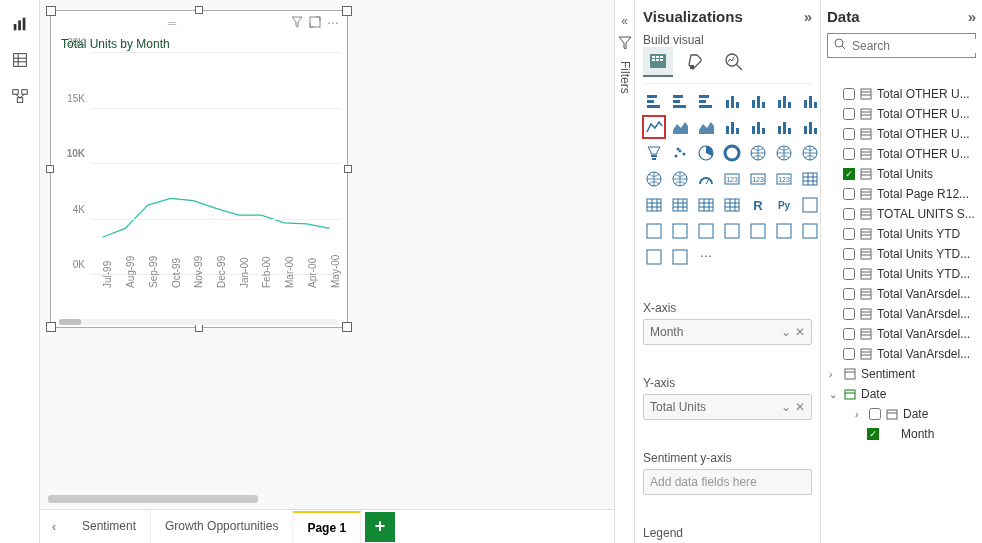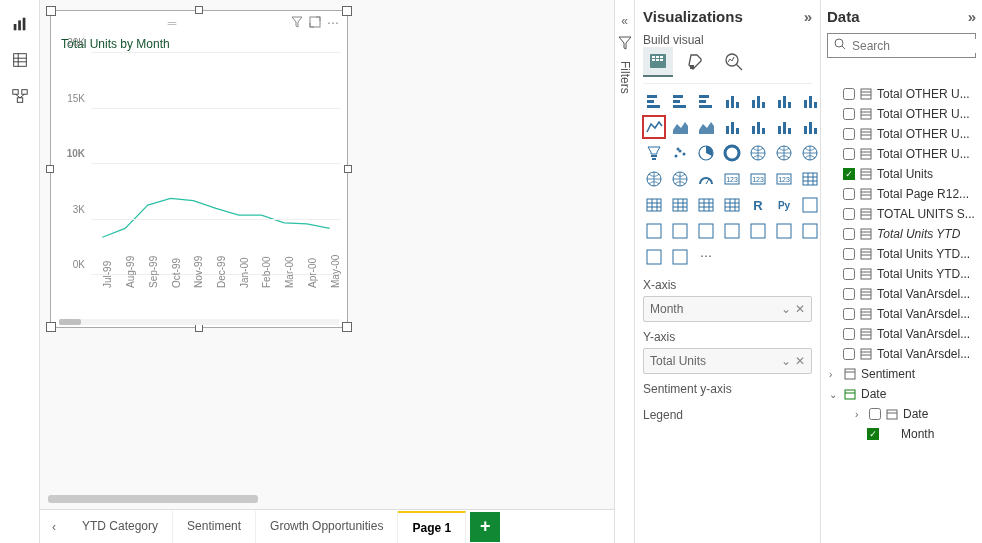--- a/index.html
+++ b/index.html
@@ -51,21 +51,21 @@
     .build-label { font-size: 12px; color: #555; }
     .build-icons { display: flex; gap: 8px; }
     .build-icon { width: 30px; height: 30px; display: flex; align-items: center; justify-content: center; cursor: pointer; }
     .build-icon.active { background: #e8eef0; border-bottom: 2px solid #5a7a7a; }
     
     .viz-grid { display: grid; grid-template-columns: repeat(7, 22px); gap: 4px; margin-bottom: 10px; }
     .viz-item { width: 22px; height: 22px; display: flex; align-items: center; justify-content: center; cursor: pointer; position: relative; color: #2e6d9e; }
     .viz-item.highlighted { outline: 2px solid #cc3333; outline-offset: -1px; }
     .viz-item svg { width: 18px; height: 18px; }
     
-    .field-section { margin-bottom: 8px; }
+    .field-section { margin-bottom: 8px; margin-top: 23px; }
     .field-label { font-size: 12px; color: #555; margin-bottom: 4px; }
     .field-well { border: 1px solid #ccc; border-radius: 2px; padding: 5px 6px; font-size: 12px; color: #666; display: flex; align-items: center; justify-content: space-between; background: #f7f7f7; }
     .field-well.empty { color: #999; font-style: normal; }
     .field-well .actions { display: flex; gap: 4px; color: #888; }
     
     .data-pane { width: 162px; border-left: 1px solid #e0e0e0; padding: 8px 6px 0 6px; display: flex; flex-direction: column; overflow: hidden; }
     .search-box { border: 1px solid #888; padding: 4px 6px; display: flex; align-items: center; gap: 6px; margin-bottom: 6px; }
     .search-box input { border: none; outline: none; flex: 1; font-size: 12px; }
     .data-fields { flex: 1; overflow-y: hidden; margin-top: 20px; }
     .data-field { display: flex; align-items: center; gap: 4px; padding: 3px 0 3px 16px; font-size: 12px; color: #333; cursor: pointer; white-space: nowrap; overflow: hidden; text-overflow: ellipsis; }
@@ -131,21 +131,21 @@
                 <rect x="1" y="1" width="10" height="10" fill="none" stroke="#888"></rect>
                 <path d="M7 1l4 0 0 4M1 7l0 4 4 0" stroke="#888" fill="none"></path>
               </svg></span>
           <span>⋯</span>
         </div>
         <div class="visual-title">Total Units by Month</div>
 
         <div class="chart-box">
           <div class="y-axis" id="y-axis">
               <div class="y-tick" style="bottom: 0%;">0K</div>
-              <div class="y-tick" style="bottom: 25%;">3K</div>
+              <div class="y-tick" style="bottom: 25%;">4K</div>
               <div class="y-tick" style="bottom: 50%; font-weight: bold;">10K</div>
               <div class="y-tick" style="bottom: 75%;">15K</div>
               <div class="y-tick" style="bottom: 100%;">20K</div>
             </div>
           <div class="plot" id="plot">
             <svg id="line-svg" width="100%" height="100%" preserveAspectRatio="none" style="position:absolute;inset:0;" viewBox="0 0 100 100">
                 <polyline points="4.545454545454546,83 13.636363636363635,79 22.727272727272727,68.5 31.818181818181817,65.5 40.909090909090914,66.5 50,70 59.09090909090909,73 68.18181818181817,73 77.27272727272727,76.5 86.36363636363636,77 95.45454545454545,79" fill="none" stroke="#2bbfa5" stroke-width="1.2" vector-effect="non-scaling-stroke"></polyline>
               </svg>
           <div class="gridline" style="bottom: 0%;"></div>
               <div class="gridline" style="bottom: 25%;"></div>
@@ -171,21 +171,20 @@
             <div class="scroll-thumb"></div>
           </div>
       </div>
     </div>
     <div class="bottom-scroll">
         <div class="bottom-scroll-thumb"></div>
       </div>
     <div class="page-tabs">
       <div class="tab-nav">‹</div>
       <div id="tabs-container" style="display:flex;">
-          <div class="tab">YTD Category</div>
           <div class="tab">Sentiment</div>
           <div class="tab">Growth Opportunities</div>
           <div class="tab active">Page 1</div>
         </div>
       <div class="tab-add">+</div>
     </div>
   </div>
 
   <div class="filters-rail">
     <span class="expand-arrow">«</span>
@@ -529,20 +528,23 @@
       <div class="field-well">
         <span>Total Units</span>
         <span class="actions">
             <span>⌄</span>
             <span>✕</span>
           </span>
       </div>
     </div>
     <div class="field-section">
       <div class="field-label">Sentiment y-axis</div>
+      <div class="field-well empty">
+        <span>Add data fields here</span>
+      </div>
     </div>
     <div class="field-section">
       <div class="field-label">Legend</div>
     </div>
   </div>
 
   <div class="data-pane">
     <div class="pane-title">
       <span>Data</span>
       <span class="expand-arrow">»</span>
@@ -634,21 +636,21 @@
         </div>
         <div class="data-field">
           <input type="checkbox" style="">
           <span class="data-icon">
             <svg width="12" height="12" viewBox="0 0 12 12">
               <rect x="1" y="1" width="10" height="10" fill="none" stroke="#666"></rect>
               <line x1="1" y1="4" x2="11" y2="4" stroke="#666"></line>
               <line x1="1" y1="7" x2="11" y2="7" stroke="#666"></line>
             </svg>
           </span>
-          <span style="overflow:hidden;text-overflow:ellipsis;font-style:italic;">Total Units YTD</span>
+          <span style="overflow:hidden;text-overflow:ellipsis;">Total Units YTD</span>
         </div>
         <div class="data-field">
           <input type="checkbox" style="">
           <span class="data-icon">
             <svg width="12" height="12" viewBox="0 0 12 12">
               <rect x="1" y="1" width="10" height="10" fill="none" stroke="#666"></rect>
               <line x1="1" y1="4" x2="11" y2="4" stroke="#666"></line>
               <line x1="1" y1="7" x2="11" y2="7" stroke="#666"></line>
             </svg>
           </span>

